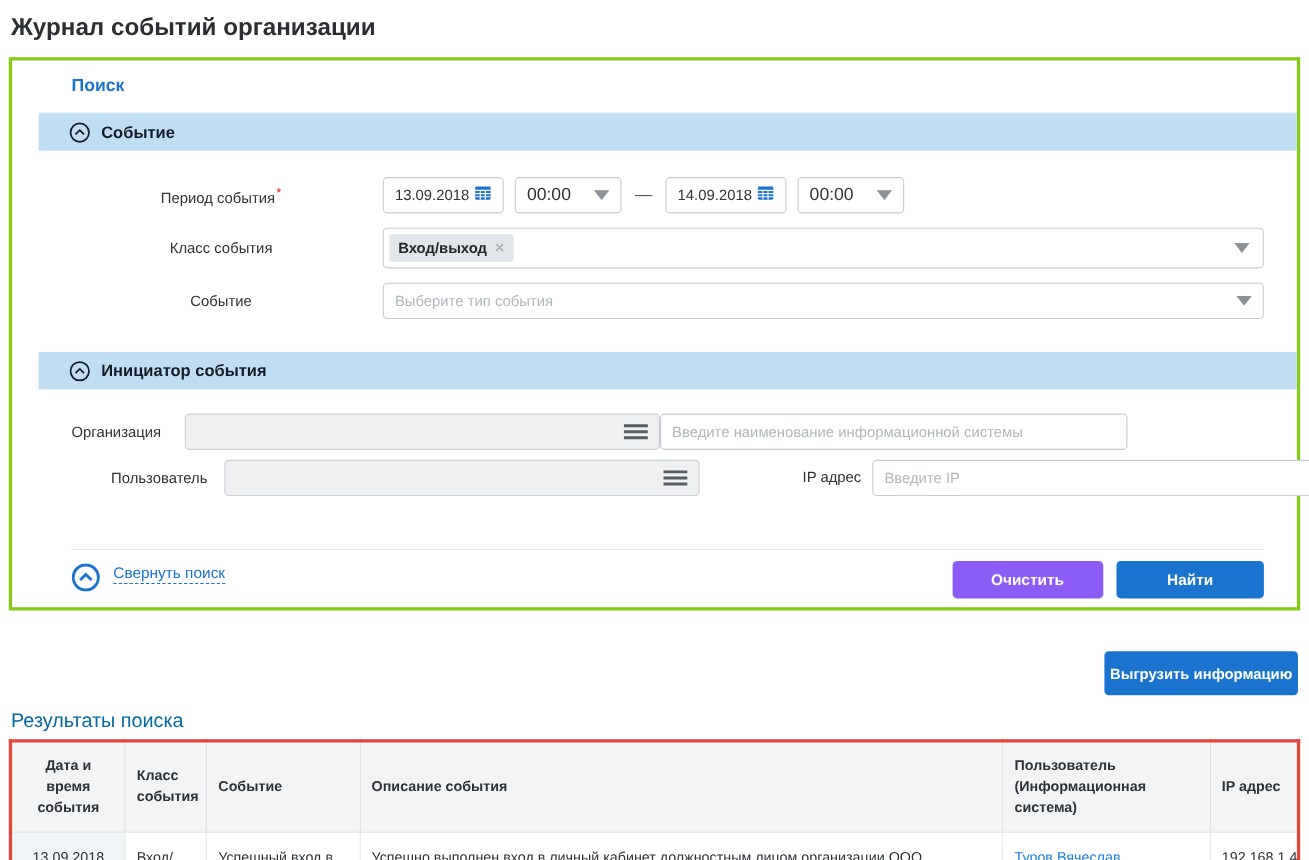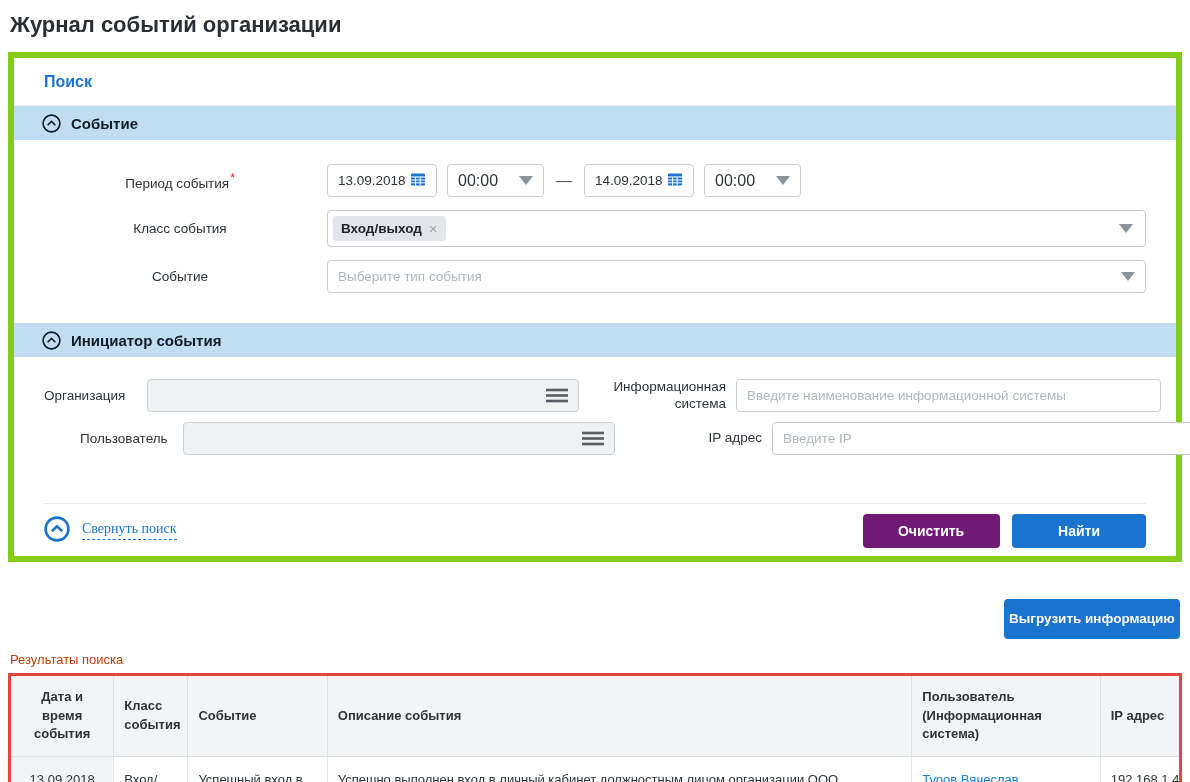--- a/index.html
+++ b/index.html
@@ -7,21 +7,21 @@
   body {
     width: 1190px; height: 782px;
     font-family: "Liberation Sans", "DejaVu Sans", sans-serif;
     color: #2e3338; overflow: hidden;
   }
   .page { padding: 10px 8px 0 8px; width: 1190px; }
 
   .page-title { font-size: 22px; font-weight: 700; color: #2b2f33; margin: 2px 0 14px 2px; }
 
   
-  .panel { border: 6px solid #84cc16; background: #fff; }
+  .panel { border: 3px solid #84cc16; background: #fff; padding-left: 24px; }
   .panel-title { padding: 15px 30px 14px 30px; font-size: 16px; font-weight: 700; color: #1a73cf; border-bottom: 1px solid #e8eef3; }
 
   .section-band {
     background: #c1ddf2; height: 34px; padding: 0 28px;
     display: flex; align-items: center; gap: 10px;
     font-size: 15px; font-weight: 700; color: #121c26;
     cursor: pointer;
   }
   .chev-circle { display: inline-flex; }
 
@@ -54,31 +54,31 @@
   .irow:last-child { margin-bottom: 0; margin-left: 36px; }
   .ilabel { width: 103px; text-align: left; padding-right: 10px; font-size: 13.5px; flex: none; }
   .gray-box { width: 432px; flex: none; background: #eef0f2; border: 1px solid #c9d0d6; justify-content: flex-end; }
   .rlabel { width: 147px; margin-left: 10px; text-align: right; padding-right: 10px; font-size: 13.5px; flex: none; line-height: 1.25; }
   .rbox { width: 425px; flex: none; }
 
   .panel-footer {
     border-top: 1px solid #e3e7ea; margin: 20px 30px 0 30px;
     padding: 10px 0 8px 0; display: flex; align-items: center; justify-content: space-between;
   }
-  .collapse { display: flex; align-items: center; gap: 12px; cursor: pointer; font-family: Liberation Serif, serif; }
+  .collapse { display: flex; align-items: flex-start; gap: 12px; cursor: pointer; }
   .collapse-link { color: #1a73cf; font-size: 14px; border-bottom: 1px dashed #1a73cf; padding-bottom: 2px; }
 
   .btn { border: 0; border-radius: 4px; height: 34px; font: 700 14px "Liberation Sans", sans-serif; color: #fff; cursor: pointer; }
-  .btn-gray { background: #701a75; width: 137px; margin-right: 8px; }
+  .btn-gray { background: #8b5cf6; width: 137px; margin-right: 8px; }
   .btn-blue { background: #1a73cf; width: 134px; }
 
   .export-row { display: flex; justify-content: flex-end; margin: 37px 2px 0 0; }
   .btn-export { background: #1a73cf; width: 176px; height: 40px; font-size: 13.5px; }
 
-  .results-title { margin: 13px 0 6px 2px; font-size: 13px; color: #c2410c; }
+  .results-title { margin: 13px 0 6px 2px; font-size: 18px; color: #0369a1; }
 
   
   table.results { width: 1174px; border-collapse: collapse; border: 3px solid #e2473c; table-layout: fixed; }
   table.results th {
     background: #f2f4f5; font-size: 13px; font-weight: 700; color: #2e3338;
     padding: 12px 10px; text-align: left; vertical-align: middle;
     border-right: 1px solid #dde1e4; border-bottom: 1px solid #dde1e4; line-height: 1.45;
   }
   table.results th.center, table.results td.center { text-align: center; }
   table.results td {
@@ -188,21 +188,20 @@
         <div class="ilabel">Организация</div>
         <div class="ibox gray-box">
           <span class="hamburger">
             <svg width="22" height="15" viewBox="0 0 22 15">
                 <line x1="0" y1="2" x2="22" y2="2" stroke="#565d63" stroke-width="2.6"></line>
                 <line x1="0" y1="7.5" x2="22" y2="7.5" stroke="#565d63" stroke-width="2.6"></line>
                 <line x1="0" y1="13" x2="22" y2="13" stroke="#565d63" stroke-width="2.6"></line>
               </svg>
           </span>
         </div>
-        <div class="rlabel">Информационная система</div>
         <div class="ibox rbox">
           <input type="text" placeholder="Введите наименование информационной системы" style="">
         </div>
       </div>
 
       <div class="irow">
         <div class="ilabel">Пользователь</div>
         <div class="ibox gray-box">
           <span class="hamburger">
             <svg width="22" height="15" viewBox="0 0 22 15">

